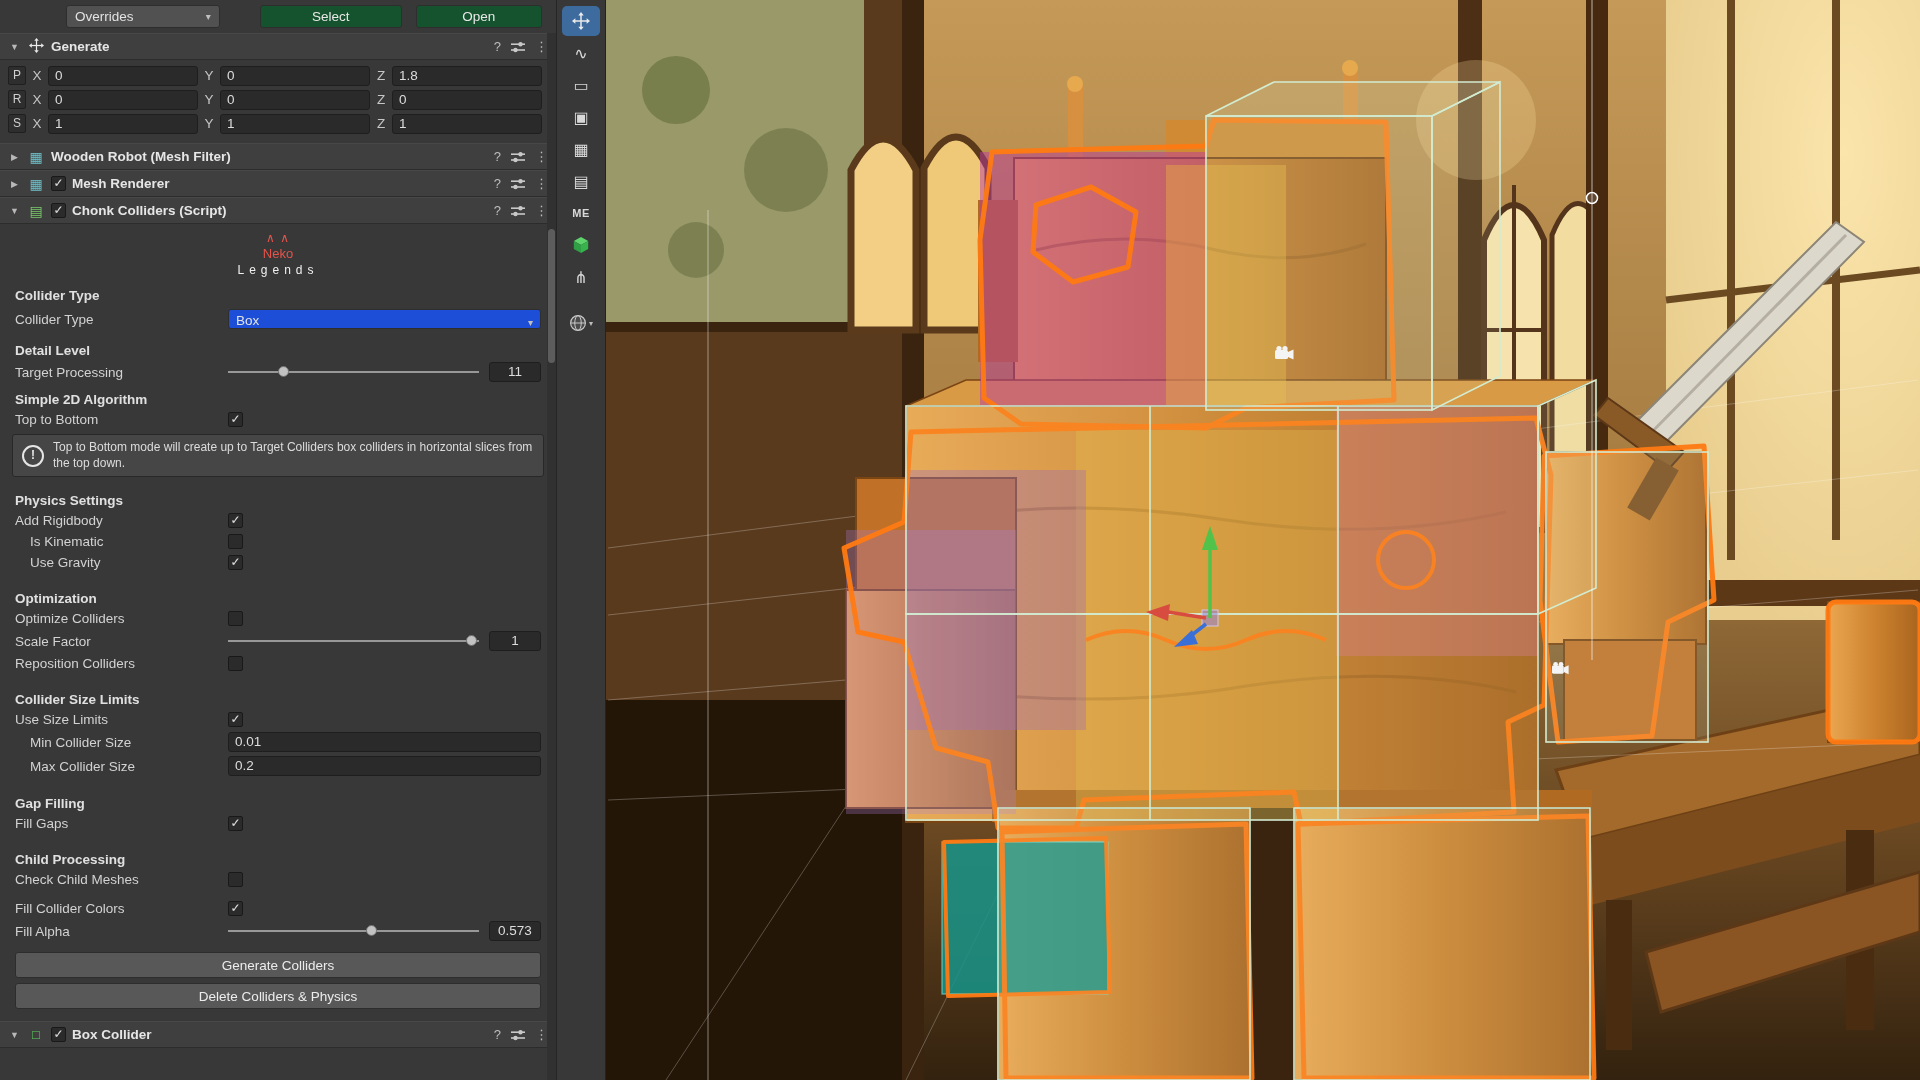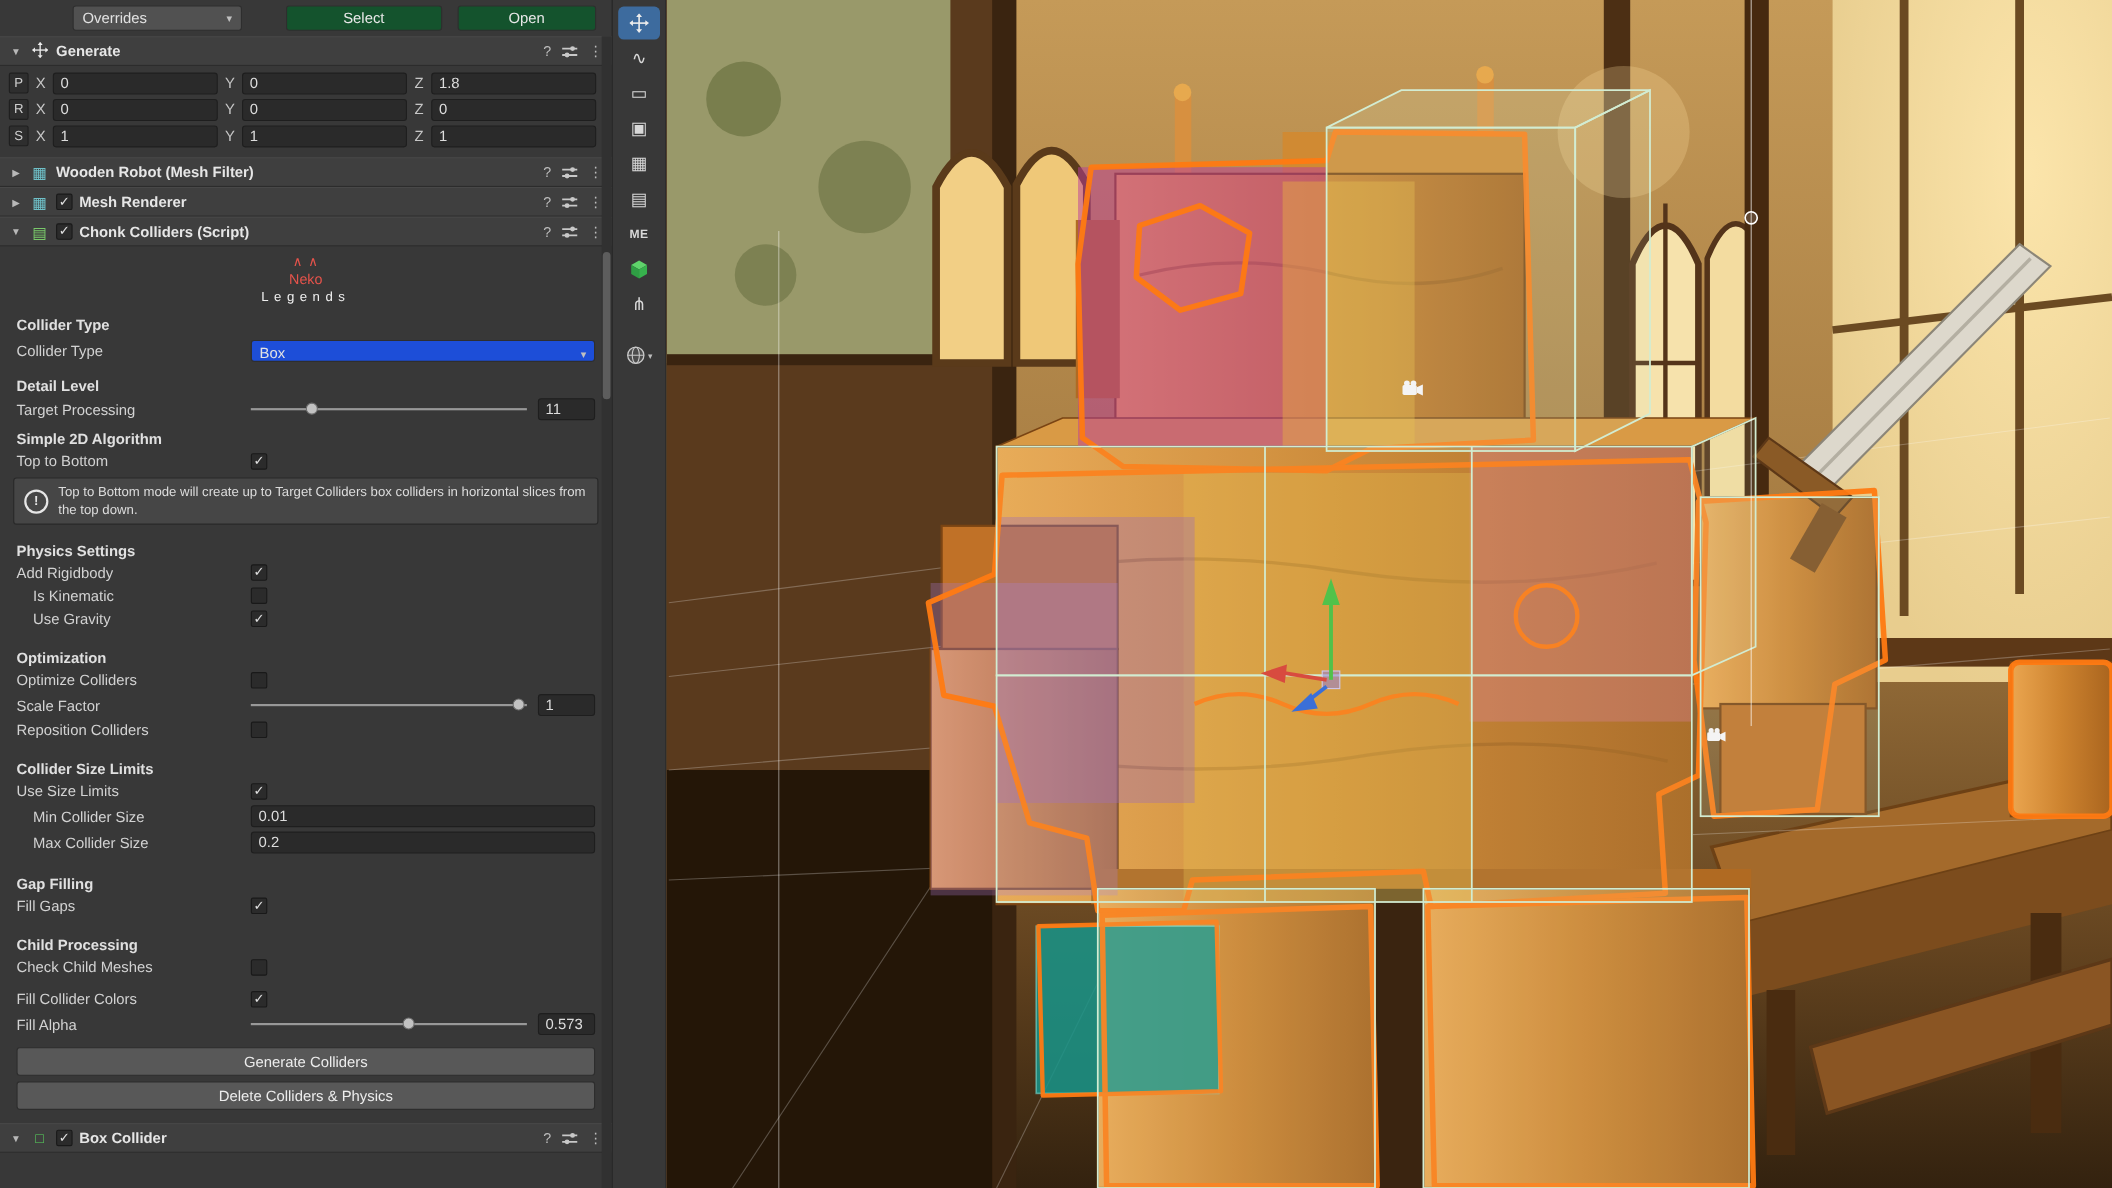--- a/index.html
+++ b/index.html
@@ -56,21 +56,21 @@
   .clabel { width:213px; color:#d2d2d2; flex:none; white-space:nowrap; }
   .clabel.ind { padding-left:15px; }
   .ctrl { flex:1; display:flex; align-items:center; }
   .ddown { flex:1; height:20px; background:#1d4ed8; border:1px solid #2e2e2e; border-radius:3px;
     display:flex; align-items:flex-end; justify-content:space-between; padding:0 7px; color:#e3e3e3; }
   .ddown .arr { font-size:10px; color:#c0c0c0; }
   .slider { flex:1; position:relative; height:20px; margin-right:10px; }
   .slider .track { position:absolute; left:0; right:0; top:9px; height:2px; background:#989898; }
   .slider .knob { position:absolute; top:4px; width:11px; height:11px; border-radius:50%;
     background:#c2c2c2; border:1px solid #6e6e6e; margin-left:-5px; }
-  .sval { width:52px; flex:none; }
+  .sval { width:52px; flex:none;text-align:center; }
   .wide { flex:1; }
 
   .infobox { margin:4px 12px 0 12px; background:#464646; border:1px solid #282828; border-radius:3px;
     padding:5px 9px; display:flex; align-items:center; gap:9px; color:#dcdcdc;
     font-size:12px; line-height:1.3; }
   .infoi { min-width:22px; height:22px; border:2px solid #e6e6e6; border-radius:50%;
     display:flex; align-items:center; justify-content:center; font-weight:bold; color:#e6e6e6; }
 
   .bigbtn { margin:5px 15px 0; height:26px; background:#585858; border:1px solid #2d2d2d; border-radius:3px;
     display:flex; align-items:center; justify-content:center; color:#ececec; }

